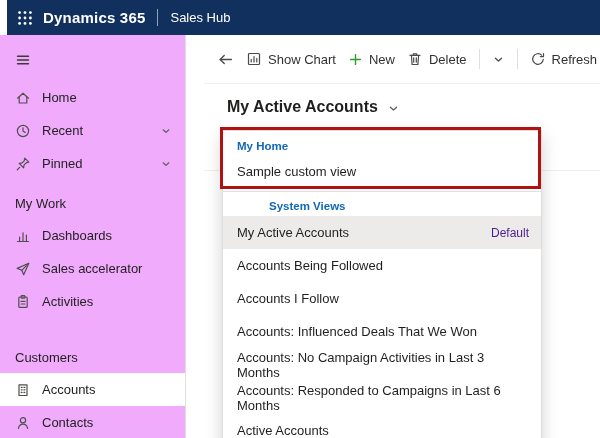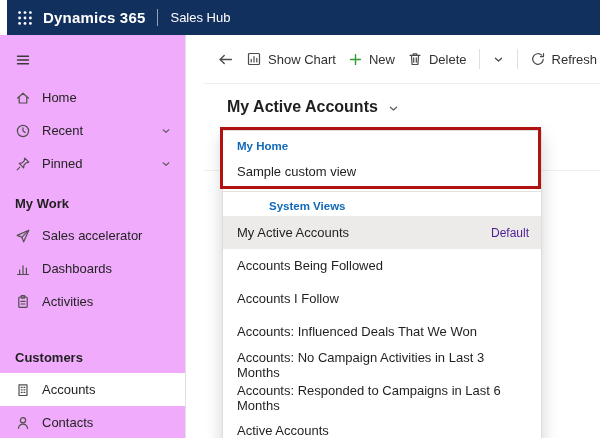--- a/index.html
+++ b/index.html
@@ -27,21 +27,21 @@
     background:#f0abfc; border-right:1px solid #e3e1df; padding-top:4px;
   }
   .hamburger { height:42px; display:flex; align-items:center; padding-left:15px; cursor:pointer; color:#3b3a39; }
   .side-item {
     height:33px; display:flex; align-items:center; gap:11px;
     padding-left:15px; font-size:13px; position:relative; cursor:pointer; color:#242322;
   }
   .side-item .icon { color:#514f4d; width:16px; height:16px; flex:0 0 16px; }
   .side-item .chev { position:absolute; right:13px; color:#605e5c; }
   .side-item.selected { background:#ffffff; }
-  .side-header { font-weight:bold; font-size:13px; padding:16px 0 8px 15px; color:#201f1e; }
+  .side-header { font-weight:normal; font-size:13px; padding:16px 0 8px 15px; color:#201f1e; }
   .side-header.customers { padding-top:32px; }
 
   
   .main { position:absolute; left:204px; top:35px; width:486px; height:403px; background:#fff; }
   .cmdbar {
     height:49px; display:flex; align-items:center; gap:12px;
     padding-left:13px; font-size:13px; color:#323130; border-bottom:1px solid #f0efee;
     white-space:nowrap; overflow:hidden;
   }
   .cmd { display:flex; align-items:center; gap:6px; cursor:pointer; flex:0 0 auto; }
@@ -147,37 +147,37 @@
           <path d="M4.2 6.4 8 9.9l3.8-3.5"></path>
         </svg>
     </span>
   </div>
 
   <div class="side-header">My Work</div>
 
   <div class="side-item">
     <span class="icon">
       <svg width="16" height="16" viewBox="0 0 16 16" fill="none" stroke="currentColor" stroke-width="1.2" stroke-linecap="round" stroke-linejoin="round">
-        <path d="M13.8 2.2 2.2 7.4l4.6 1.9 1.9 4.5 5.1-11.6z"></path>
-          <path d="M6.8 9.3l4.6-4.7"></path>
-        </svg>
-    </span>
-    <span>Sales accelerator</span>
-  </div>
-
-  <div class="side-item">
-    <span class="icon">
-      <svg width="16" height="16" viewBox="0 0 16 16" fill="none" stroke="currentColor" stroke-width="1.2" stroke-linecap="round" stroke-linejoin="round">
         <path d="M2.5 13.5h11"></path>
           <path d="M4.6 13.5V9"></path>
           <path d="M8 13.5V4.8"></path>
           <path d="M11.4 13.5V7.2"></path>
         </svg>
     </span>
     <span>Dashboards</span>
+  </div>
+
+  <div class="side-item">
+    <span class="icon">
+      <svg width="16" height="16" viewBox="0 0 16 16" fill="none" stroke="currentColor" stroke-width="1.2" stroke-linecap="round" stroke-linejoin="round">
+        <path d="M13.8 2.2 2.2 7.4l4.6 1.9 1.9 4.5 5.1-11.6z"></path>
+          <path d="M6.8 9.3l4.6-4.7"></path>
+        </svg>
+    </span>
+    <span>Sales accelerator</span>
   </div>
 
   <div class="side-item">
     <span class="icon">
       <svg width="16" height="16" viewBox="0 0 16 16" fill="none" stroke="currentColor" stroke-width="1.2" stroke-linecap="round" stroke-linejoin="round">
         <rect x="3.8" y="3" width="8.4" height="10.4" rx="1"></rect>
           <rect x="6.2" y="1.7" width="3.6" height="2.4" rx=".6"></rect>
           <path d="M6 7.4h4M6 10h4"></path>
         </svg>
     </span>

